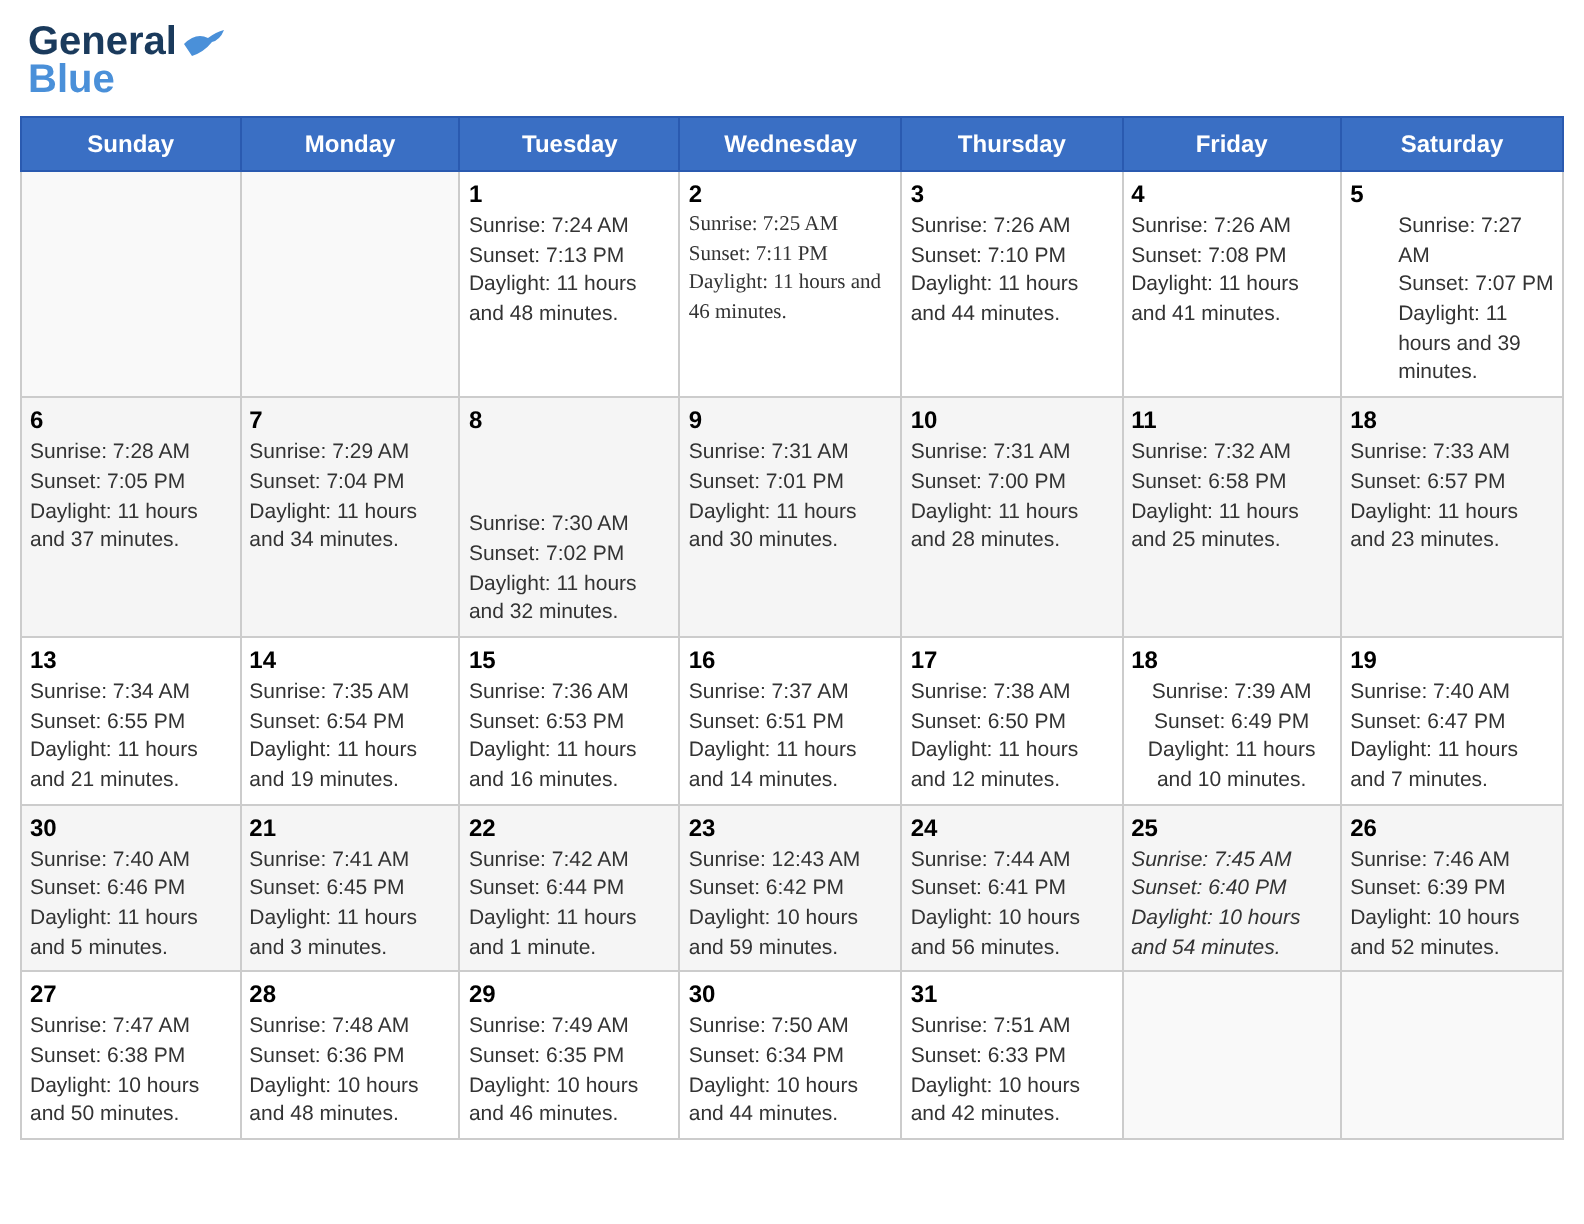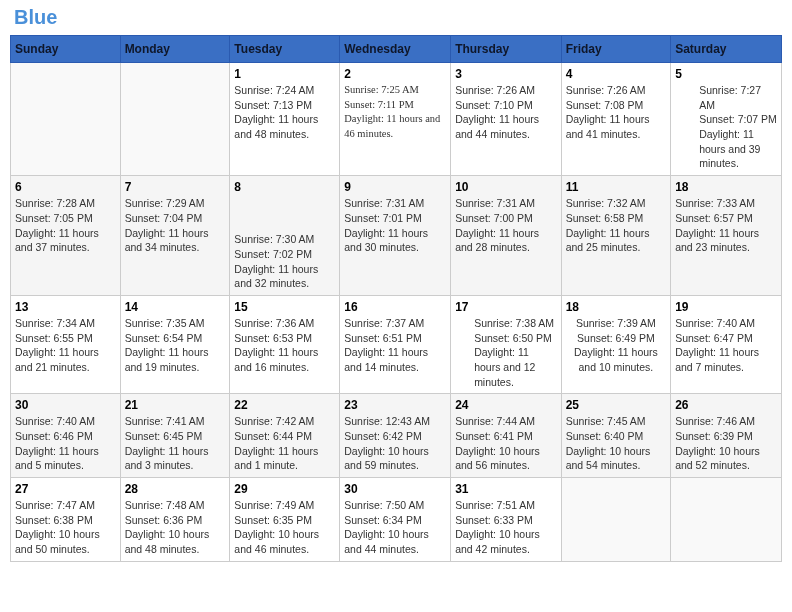--- a/index.html
+++ b/index.html
@@ -39,23 +39,23 @@
       font-size: 15px;
       color: #333;
     }
     table {
       width: 100%;
       border-collapse: collapse;
       font-size: 11px;
     }
     thead tr th {
       background-color: #3a6fc4;
-      color: #0f172a;
+      color: #ffffff;
       padding: 6px 4px;
-      text-align: left;
+      text-align: center;
       font-size: 12px;
       font-weight: bold;
       border: 1px solid #2a5ab0;
     }
     tbody tr td {
       border: 1px solid #ccc;
       padding: 4px 4px;
       vertical-align: top;
       height: 80px;
       width: 113px;
@@ -77,20 +77,26 @@
     }
     .empty-cell {
       background: #f9f9f9 !important;
     }
   </style>
 </head>
 <body>
 
 <div class="header">
   <div class="logo">
+    <div class="logo-line">
+      <span style="font-size:20px;font-weight:bold;color:#1a3a5c;">General</span>
+      <svg width="22" height="16" viewBox="0 0 22 16">
+        <path d="M2,8 Q8,2 14,5 Q18,2 22,1 Q20,6 16,7 Q12,12 6,14 Z" fill="#4a90d9"></path>
+      </svg>
+    </div>
     <span style="font-size:20px;font-weight:bold;color:#4a90d9;margin-top:-4px;">Blue</span>
   </div>
 </div>
 
 <table>
   <thead>
     <tr>
     <th>Sunday</th>
         <th>Monday</th>
         <th>Tuesday</th>
@@ -199,21 +205,21 @@
 Daylight: 11 hours and 16 minutes.</div>
         </td>
         <td>
           <span class="day-number">16</span>
           <div class="day-info" style="white-space: pre-line;">Sunrise: 7:37 AM
 Sunset: 6:51 PM
 Daylight: 11 hours and 14 minutes.</div>
         </td>
         <td>
           <span class="day-number">17</span>
-          <div class="day-info" style="white-space: pre-line; margin-left: 19px;">Sunrise: 7:38 AM
+          <div class="day-info" style="white-space: pre-line;">Sunrise: 7:38 AM
 Sunset: 6:50 PM
 Daylight: 11 hours and 12 minutes.</div>
         </td>
         <td>
           <span class="day-number">18</span>
           <div class="day-info" style="white-space: pre-line; text-align: center;">Sunrise: 7:39 AM
 Sunset: 6:49 PM
 Daylight: 11 hours and 10 minutes.</div>
         </td>
         <td>
@@ -249,21 +255,21 @@
 Daylight: 10 hours and 59 minutes.</div>
         </td>
         <td>
           <span class="day-number">24</span>
           <div class="day-info" style="white-space: pre-line;">Sunrise: 7:44 AM
 Sunset: 6:41 PM
 Daylight: 10 hours and 56 minutes.</div>
         </td>
         <td>
           <span class="day-number">25</span>
-          <div class="day-info" style="white-space: pre-line;">Sunrise: 7:45 AM
+          <div class="day-info" style="white-space: pre-line; font-style: italic;">Sunrise: 7:45 AM
 Sunset: 6:40 PM
 Daylight: 10 hours and 54 minutes.</div>
         </td>
         <td>
           <span class="day-number">26</span>
           <div class="day-info" style="white-space: pre-line;">Sunrise: 7:46 AM
 Sunset: 6:39 PM
 Daylight: 10 hours and 52 minutes.</div>
         </td>
       </tr>

